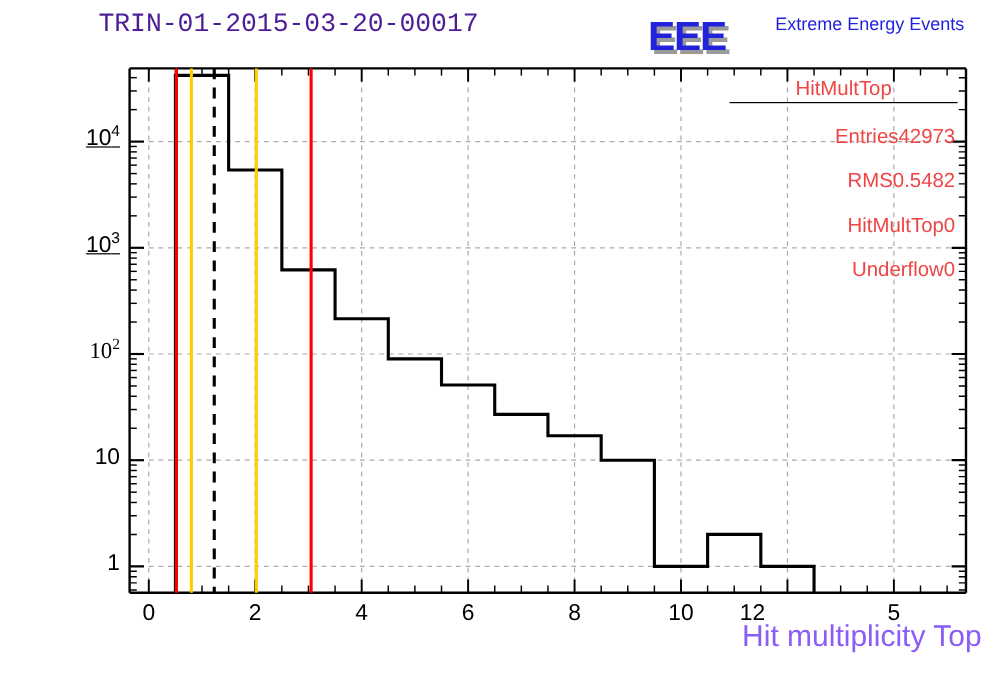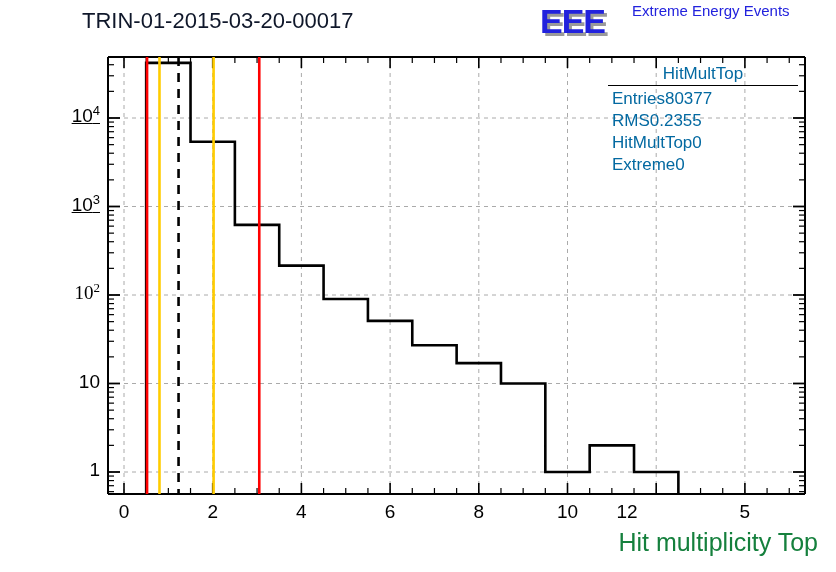--- a/index.html
+++ b/index.html
@@ -19,29 +19,30 @@
     left: 0; top: 0;
     width: 836px;
     height: 572px;
     background: #ffffff;
   }
   .plot-title {
     position: absolute;
     left: 82px;
     top: 8px;
     font-size: 22px;
-    color: #0f172a;
+    color: #4c1d95;
     white-space: nowrap;
     letter-spacing: 0px;
+    font-family: Liberation Mono, monospace;
   }
   
   .logo-block {
     position: absolute;
     left: 540px;
-    top: 2px;
+    top: 12px;
     width: 294px;
     height: 40px;
   }
   .logo-eee {
     position: absolute;
     left: 0px;
     top: 0px;
     font-size: 34px;
     font-weight: bold;
     color: #2222dd;
@@ -52,54 +53,54 @@
   }
   .logo-lines {
     position: absolute;
     left: 92px;
     top: 0px;
     color: #2222dd;
     font-size: 15px;
     line-height: 17.5px;
     font-family: "Liberation Sans", sans-serif;
   }
-  .logo-line1, .logo-line2 { white-space: nowrap; }
+  .logo-line1, .logo-line2 { white-space: nowrap; margin-left: 14px; }
 
   
   .stats-box {
     position: absolute;
     left: 608px;
     top: 64px;
     width: 190px;
     font-size: 17px;
-    color: #0369a1;
+    color: #ef4444;
     background: transparent;
   }
   .stats-title {
     text-align: center;
     border-bottom: 1.6px solid #000;
     padding-bottom: 1px;
     margin-bottom: 1px;
   }
   .stats-row {
     display: flex;
-    justify-content: flex-start;
+    justify-content: flex-end;
     line-height: 21px;
-    padding: 1px 2px 0 4px;
+    padding: 16px 2px 0 4px;
   }
   .stats-row .k { text-align: left; }
   .stats-row .v { text-align: right; }
 
   
   .xaxis-title {
     position: absolute;
     right: 18px;
-    top: 528px;
+    top: 516px;
     font-size: 25px;
-    color: #15803d;
+    color: #8b5cf6;
     white-space: nowrap;
   }
   .ytick-label {
     position: absolute;
     font-size: 19px;
     color: #000;
     text-align: right;
     white-space: nowrap;
   }
   .ytick-label sup {
@@ -303,32 +304,32 @@
       <line x1="178.5505" y1="57" x2="178.5505" y2="494" stroke="#000000" stroke-width="2.6" stroke-dasharray="9,7"></line>
       <line x1="213.587" y1="57" x2="213.587" y2="494" stroke="#ffcc00" stroke-width="2.6"></line>
       <line x1="259.2675" y1="57" x2="259.2675" y2="494" stroke="#ff0000" stroke-width="2.6"></line>
     </svg>
 
   <div class="stats-box">
     <div class="stats-title">HitMultTop</div>
     <div id="stats-rows">
         <div class="stats-row">
           <span class="k">Entries</span>
-          <span class="v">80377</span>
+          <span class="v">42973</span>
         </div>
         <div class="stats-row">
           <span class="k">RMS</span>
-          <span class="v">0.2355</span>
+          <span class="v">0.5482</span>
         </div>
         <div class="stats-row">
           <span class="k">HitMultTop</span>
           <span class="v">0</span>
         </div>
         <div class="stats-row">
-          <span class="k">Extreme</span>
+          <span class="k">Underflow</span>
           <span class="v">0</span>
         </div>
       </div>
   </div>
 
   <div class="xaxis-title">Hit multiplicity Top</div>
 
   <div id="tick-labels">
       <div class="xtick-label" style="left: 99px; width: 50px; top: 501px;">0</div>
       <div class="xtick-label" style="left: 187.7px; width: 50px; top: 501px;">2</div>

